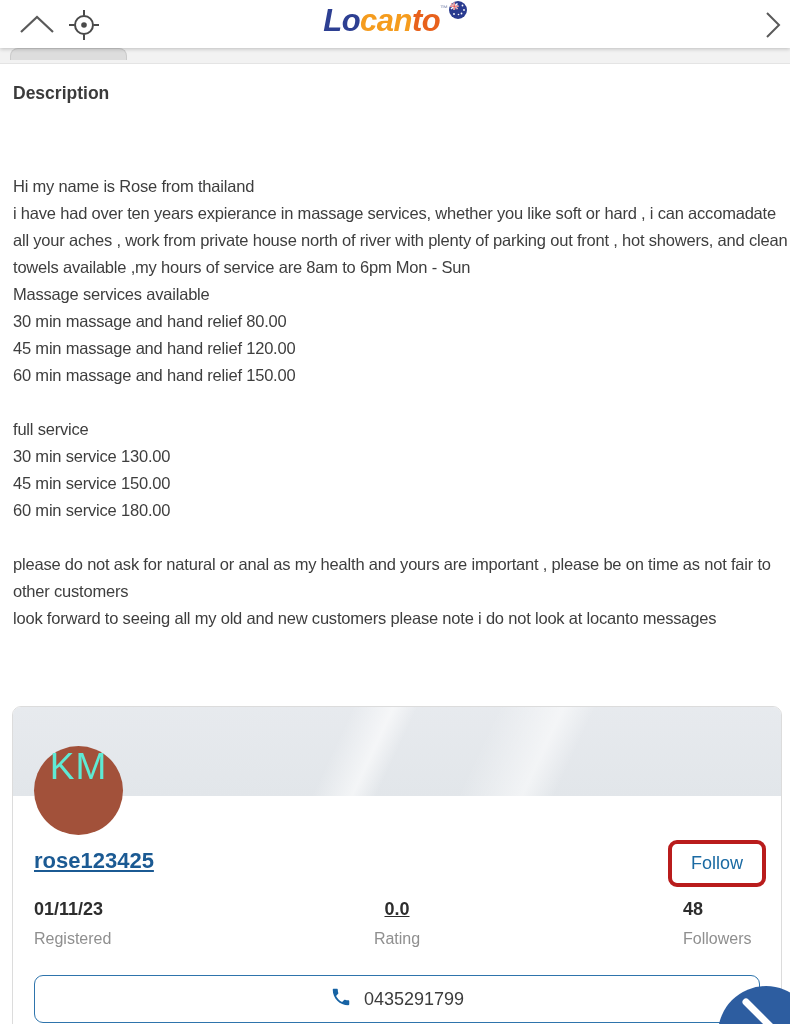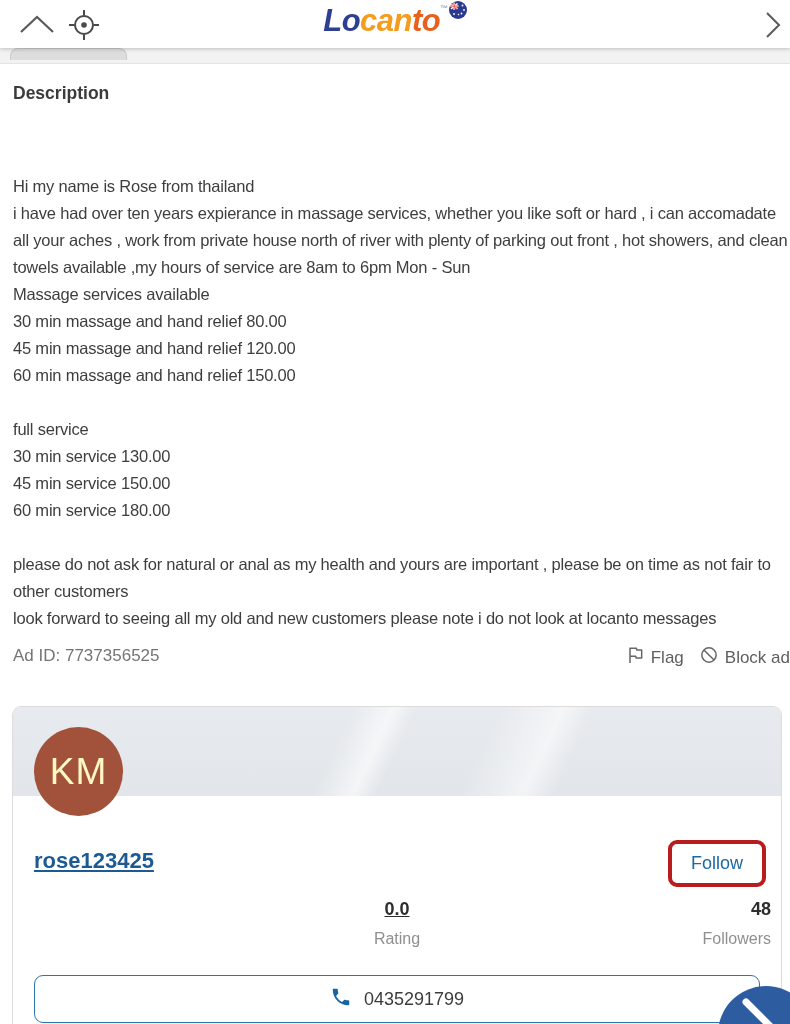--- a/index.html
+++ b/index.html
@@ -53,33 +53,33 @@
   
   .seller-card { position:absolute; left:12px; top:706px; width:770px; height:330px;
                  border:1px solid #dcdcdc; border-radius:9px; background:#fff; }
   .card-banner { position:absolute; top:0; left:0; right:0; height:89px;
                  border-radius:8px 8px 0 0;
                  background:
                    linear-gradient(115deg, rgba(255,255,255,0) 42%, rgba(255,255,255,.6) 47%,
                      rgba(255,255,255,0) 50%, rgba(255,255,255,0) 60%,
                      rgba(255,255,255,.55) 68%, rgba(255,255,255,0) 72%),
                    linear-gradient(180deg,#e7eaee,#e2e6ea); }
-  .avatar { position:absolute; left:21px; top:20px; width:89px; height:89px;
-            border-radius:50%; background:#a2513a; color:#fef9c3; display:flex;
-            align-items:center; justify-content:center; font-size:37px;
+  .avatar { position:absolute; left:21px; top:39px; width:89px; height:89px;
+            border-radius:50%; background:#a2513a; color:#5eead4; display:flex;
+            align-items:flex-start; justify-content:center; font-size:37px;
             letter-spacing:1px; cursor:pointer; z-index:2; }
   .username { position:absolute; left:21px; top:141px; font-size:22px; font-weight:bold;
               color:#1b5a93; text-decoration:underline; cursor:pointer; }
   .follow-btn { position:absolute; right:15px; top:133px; padding:9px 19px;
                 font-size:18px; color:#1a6aa3; background:#fff; border:4px solid #b91c1c;
                 border-radius:9px; cursor:pointer; font-family:"Liberation Sans", sans-serif; }
   .stat { position:absolute; top:192px; }
   .stat-registered { left:21px; text-align:left; }
   .stat-rating { left:0; right:0; text-align:center; }
-  .stat-followers { right:10px; width:88px; text-align:right; }
+  .stat-followers { right:10px; width:88px; text-align:left; }
   .stat-value { font-size:18px; font-weight:bold; color:#2d2d2d; }
   .stat-value.linked { text-decoration:underline; cursor:pointer; }
   .stat-label { margin-top:10px; font-size:16px; color:#8f8f8f; }
   .phone-btn { position:absolute; left:21px; right:21px; top:268px; height:48px;
                border:1.5px solid #2e74ac; border-radius:9px; background:#fff;
                display:flex; align-items:center; justify-content:center; gap:12px;
                font-size:18px; color:#3c3c3c; cursor:pointer;
                font-family:"Liberation Sans", sans-serif; }
 
   
@@ -154,51 +154,33 @@
 60 min massage and hand relief 150.00
 
 full service
 30 min service 130.00
 45 min service 150.00
 60 min service 180.00
 
 please do not ask for natural or anal as my health and yours are important , please be on time as not fair to other customers
 look forward to seeing all my old and new customers please note i do not look at locanto messages</div>
 
-  <div class="ad-meta">
-    <span class="ad-id">Ad ID: 7737356525</span>
-    <div class="meta-actions">
-      <button class="meta-action">
-        <span>
-          <svg width="20" height="22" viewBox="0 0 24 24">
-            <path d="M6 21.5V4h7.7l.4 2H20v9.5h-6.7l-.4-2H6.9" fill="none" stroke="#666" stroke-width="1.8" stroke-linejoin="round"></path>
-          </svg>
-        </span>
-        <span>Flag</span>
-      </button>
-      <button class="meta-action">
-        <span>
-          <svg width="20" height="20" viewBox="0 0 24 24">
-            <circle cx="12" cy="12" r="8.6" fill="none" stroke="#666" stroke-width="1.8"></circle>
-            <line x1="6.2" y1="6.2" x2="17.8" y2="17.8" stroke="#666" stroke-width="1.8"></line>
-          </svg>
-        </span>
-        <span>Block ad</span>
-      </button>
-    </div>
-  </div>
 
   <section class="seller-card">
     <div class="card-banner"></div>
     <div class="avatar">
       <span>KM</span>
     </div>
     <a class="username">rose123425</a>
     <button class="follow-btn">Follow</button>
 
+    <div class="stat stat-registered">
+      <div class="stat-value">01/11/23</div>
+      <div class="stat-label">Registered</div>
+    </div>
     <div class="stat stat-rating">
       <div class="stat-value linked">0.0</div>
       <div class="stat-label">Rating</div>
     </div>
     <div class="stat stat-followers">
       <div class="stat-value">48</div>
       <div class="stat-label">Followers</div>
     </div>
 
     <button class="phone-btn">

